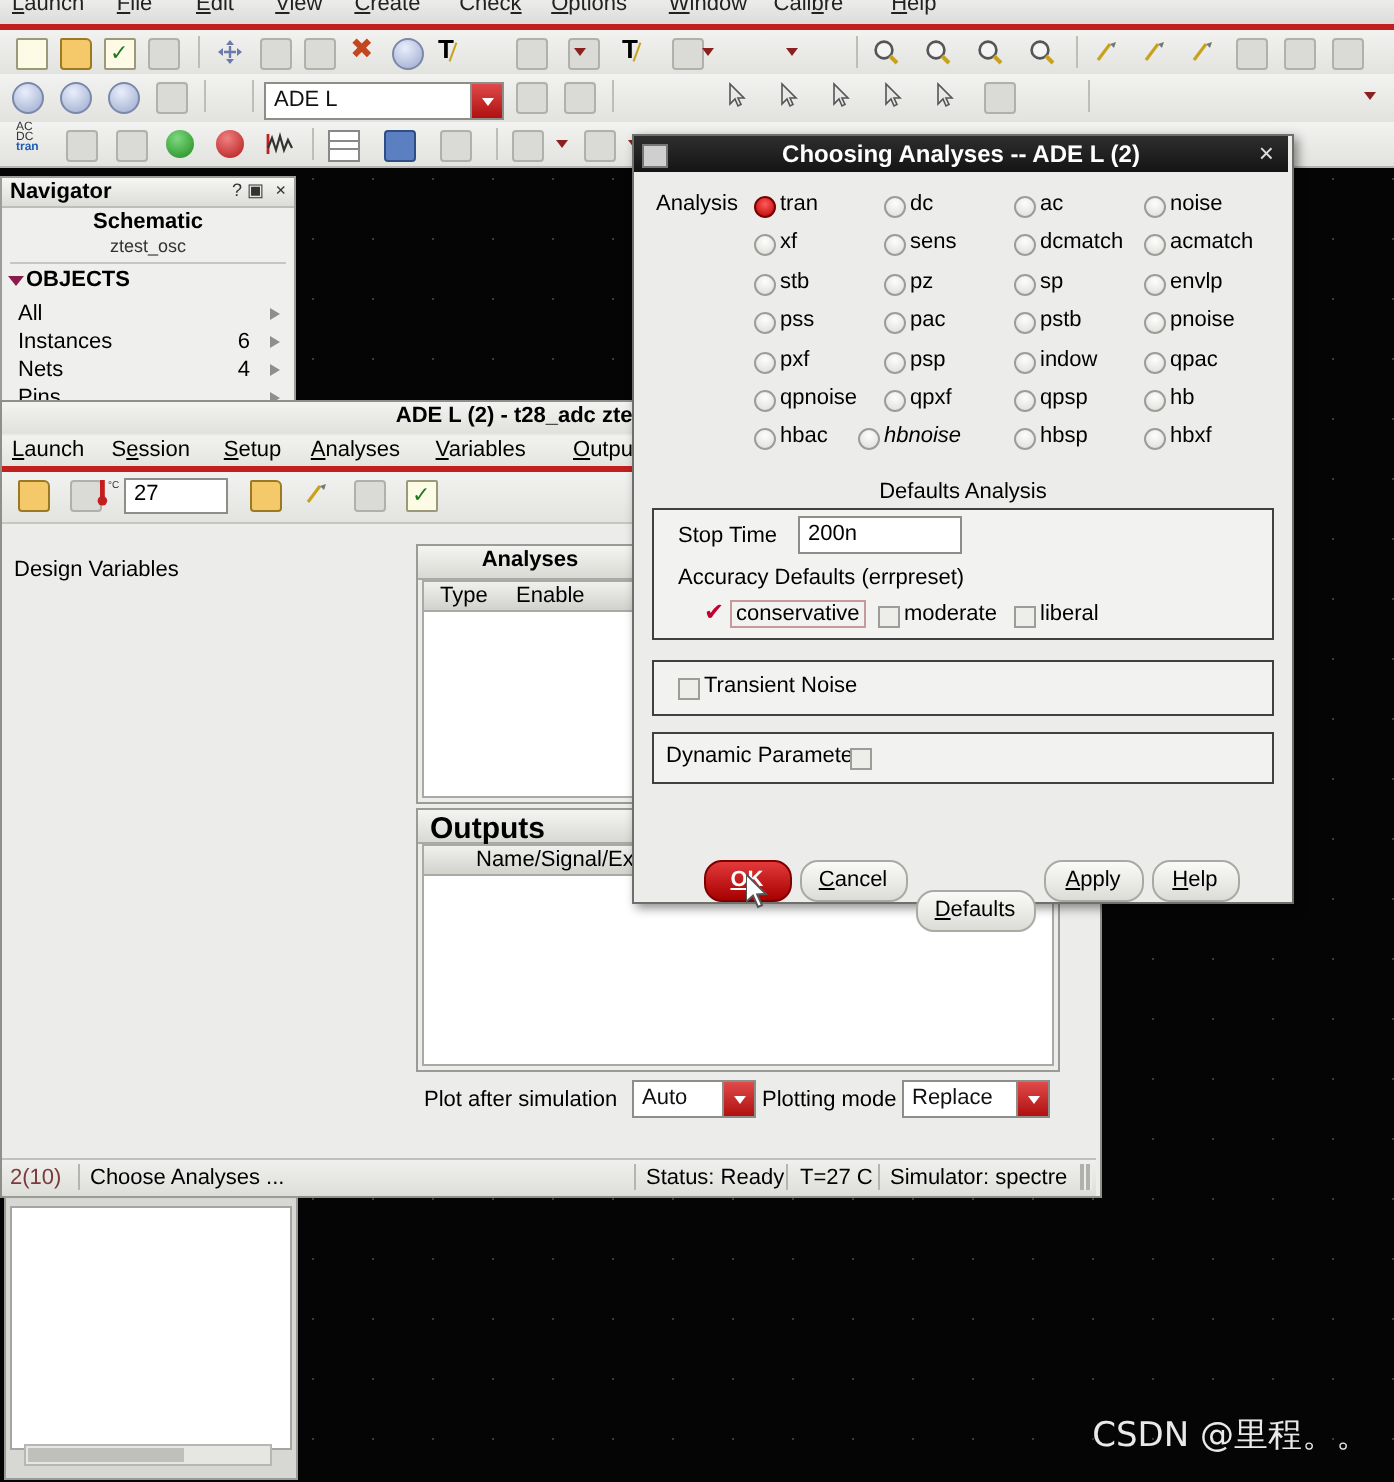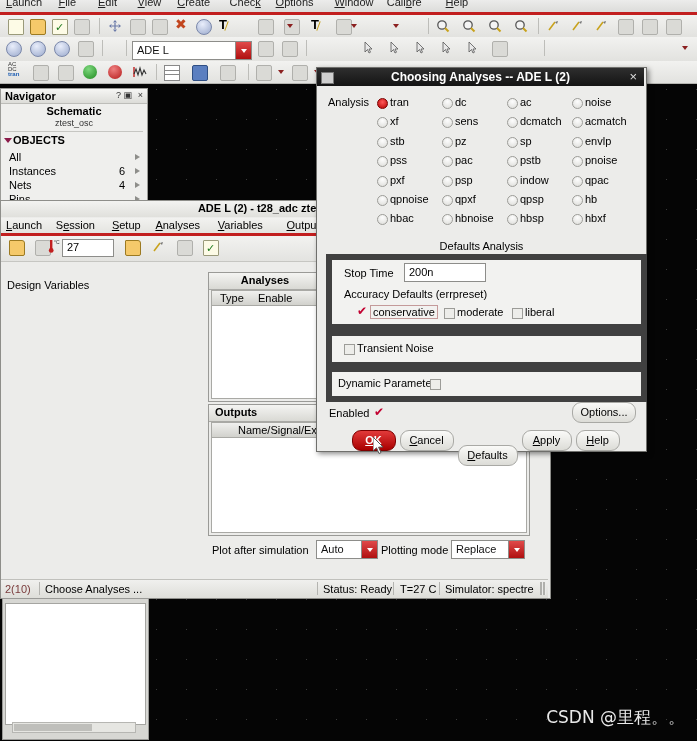--- a/index.html
+++ b/index.html
@@ -109,21 +109,21 @@
   #an-head .t{position:absolute;left:0;top:1px;width:112px;text-align:center;font-weight:bold;font-size:11px;}
   #an-cols{position:absolute;left:2px;top:17px;width:108px;height:15px;
            background:linear-gradient(#f0f0ee,#cfcfca);border:1px solid #a9a9a5;}
   #an-cols .c{position:absolute;top:1px;font-size:11px;}
   #an-list{position:absolute;left:2px;top:32px;width:108px;height:92px;background:#fff;border:1px solid #a9a9a5;}
 
   #out-panel{position:absolute;left:207px;top:203px;width:320px;height:130px;background:#ececea;
              border:1px solid #9a9a97;}
   #out-head{position:absolute;left:0;top:0;width:318px;height:16px;
             background:linear-gradient(#f4f4f2,#d9d9d4);border-bottom:1px solid #a9a9a5;}
-  #out-head .t{position:absolute;left:6px;top:1px;font-weight:bold;font-size:11px;}
+  #out-head .t{position:absolute;left:6px;top:1px;font-weight:bold;font-size:15px;}
   #out-cols{position:absolute;left:2px;top:17px;width:314px;height:15px;
             background:linear-gradient(#f0f0ee,#cfcfca);border:1px solid #a9a9a5;}
   #out-cols .c{position:absolute;left:26px;top:1px;font-size:11px;}
   #out-list{position:absolute;left:2px;top:32px;width:314px;height:94px;background:#fff;border:1px solid #a9a9a5;}
 
   #plotbar{position:absolute;left:205px;top:337px;width:322px;height:22px;background:#ececea;}
   #plotbar .lb{position:absolute;top:6px;font-size:11px;}
 
   #ade-status{position:absolute;left:0;top:378px;width:547px;height:18px;
               background:linear-gradient(#f0f0ee,#dedeD9);border-top:1px solid #c0c0bc;}
@@ -153,21 +153,21 @@
 
   #an-label{position:absolute;left:11px;top:28px;font-size:11px;}
   #radio-grid{position:absolute;left:60px;top:26px;width:262px;height:130px;}
   .rb{position:absolute;width:66px;height:19px;}
   .rb .dot{position:absolute;left:0;top:4px;width:9px;height:9px;border-radius:50%;
            background:radial-gradient(circle at 50% 30%,#fdfdfd,#dcdcd8);border:1px solid #9c9c98;}
   .rb.on .dot{background:radial-gradient(circle at 50% 35%,#ff5a5a,#b50000);border-color:#7a0000;}
   .rb .lb{position:absolute;left:13px;top:2px;font-size:11px;white-space:nowrap;}
 
   .sect-title{position:absolute;width:100%;text-align:center;font-size:11px;}
-  .grp{position:absolute;background:#f2f2f0;border:6px solid #404040;}
+  .grp{position:absolute;background:#f2f2f0;border:1px solid #404040;}
 
   #stop-label{position:absolute;left:12px;top:7px;font-size:11px;}
   #stop-input{position:absolute;left:72px;top:3px;width:80px;height:17px;background:#fff;border:1px solid #8d8d8a;}
   #stop-input .v{position:absolute;left:4px;top:2px;font-size:11px;}
   #acc-label{position:absolute;left:12px;top:28px;font-size:11px;}
   .cbx{position:absolute;height:16px;}
   .cbx .bx{position:absolute;left:0;top:3px;width:9px;height:9px;background:#ededea;border:1px solid #9c9c98;}
   .cbx .lb{position:absolute;left:13px;top:1px;font-size:11px;white-space:nowrap;}
   .cbx.on .bx{border:none;background:none;}
   .cbx.on .bx:after{content:"\2714";position:absolute;left:-1px;top:-4px;font-size:12px;color:#c20030;}
@@ -1207,21 +1207,21 @@
           <span class="lb">qpsp</span>
         </div>
         <div class="rb" style="left: 195px; top: 97px;">
           <span class="dot"></span>
           <span class="lb">hb</span>
         </div>
         <div class="rb" style="left: 0px; top: 116.4px;">
           <span class="dot"></span>
           <span class="lb">hbac</span>
         </div>
-        <div class="rb" style="left: 65px; top: 116.4px;">
+        <div class="rb" style="left: 52px; top: 116.4px; font-style: italic;">
           <span class="dot"></span>
           <span class="lb">hbnoise</span>
         </div>
         <div class="rb" style="left: 130px; top: 116.4px;">
           <span class="dot"></span>
           <span class="lb">hbsp</span>
         </div>
         <div class="rb" style="left: 195px; top: 116.4px;">
           <span class="dot"></span>
           <span class="lb">hbxf</span>
@@ -1257,27 +1257,20 @@
       </div>
     </div>
 
     <div class="grp" style="left:9px;top:298px;width:309px;height:24px;">
       <div class="cbx" style="left:6px;top:4px;">
         <span class="lb" style="left:0">Dynamic Parameter</span>
         <span class="bx" style="left:92px"></span>
       </div>
     </div>
 
-    <div style="position:absolute;left:0;top:334px;width:327px;height:24px;">
-      <div class="cbx on" style="left:12px;top:4px;">
-        <span class="lb" style="left:0">Enabled</span>
-        <span class="bx" style="left:46px"></span>
-      </div>
-      <div id="optbtn">Options...</div>
-    </div>
 
     <div id="btnrow">
         <div class="dbtn primary" style="left: 34.5px; width: 42px;"><u>O</u>K</div>
         <div class="dbtn" style="left: 82.5px; width: 52px;"><u>C</u>ancel</div>
         <div class="dbtn" style="left: 140.5px; width: 58px; margin-top: 15px;"><u>D</u>efaults</div>
         <div class="dbtn" style="left: 204.5px; width: 48px;"><u>A</u>pply</div>
         <div class="dbtn" style="left: 258.5px; width: 42px;"><u>H</u>elp</div>
       </div>
   </div>
 

